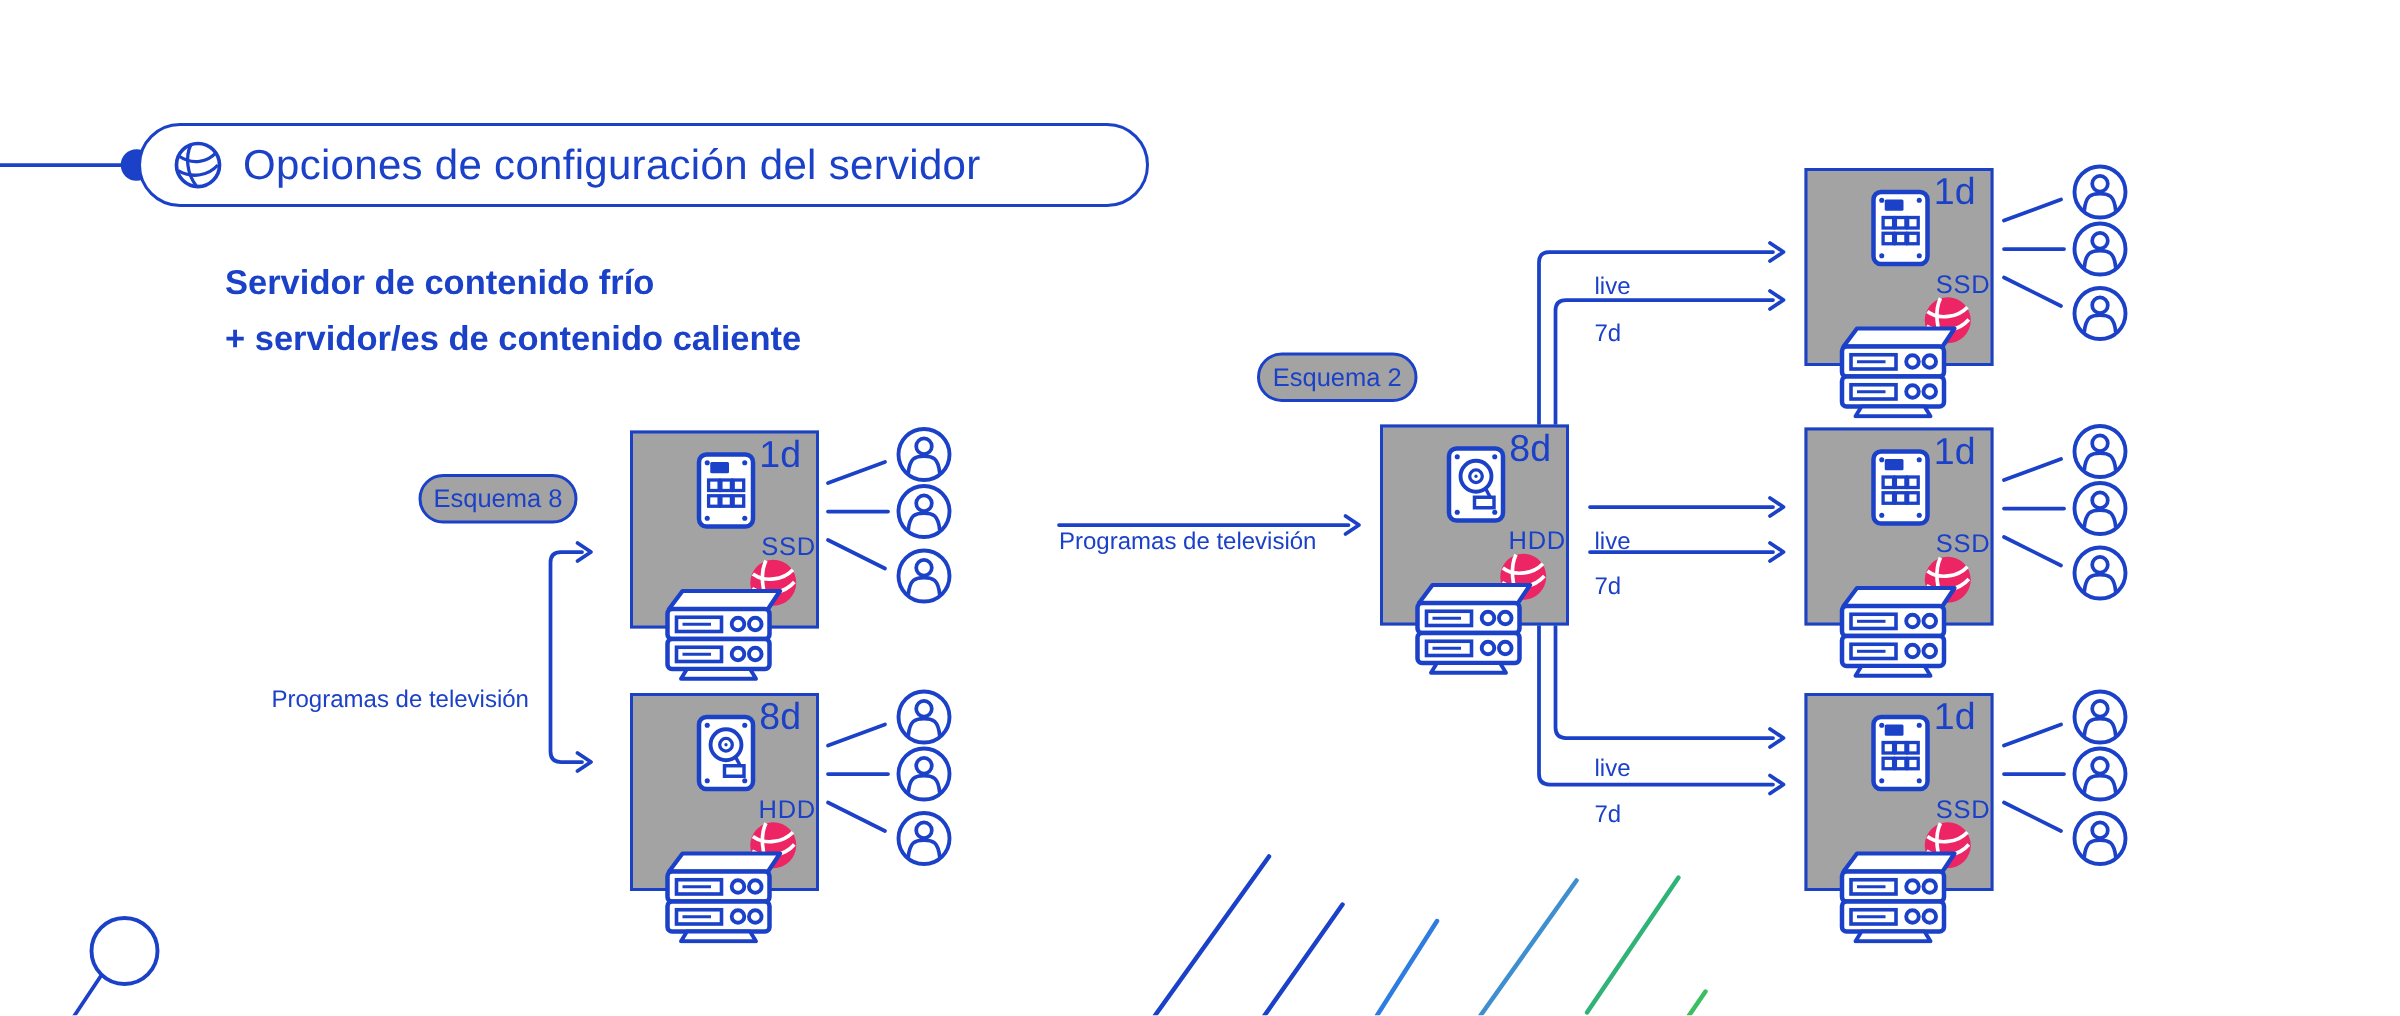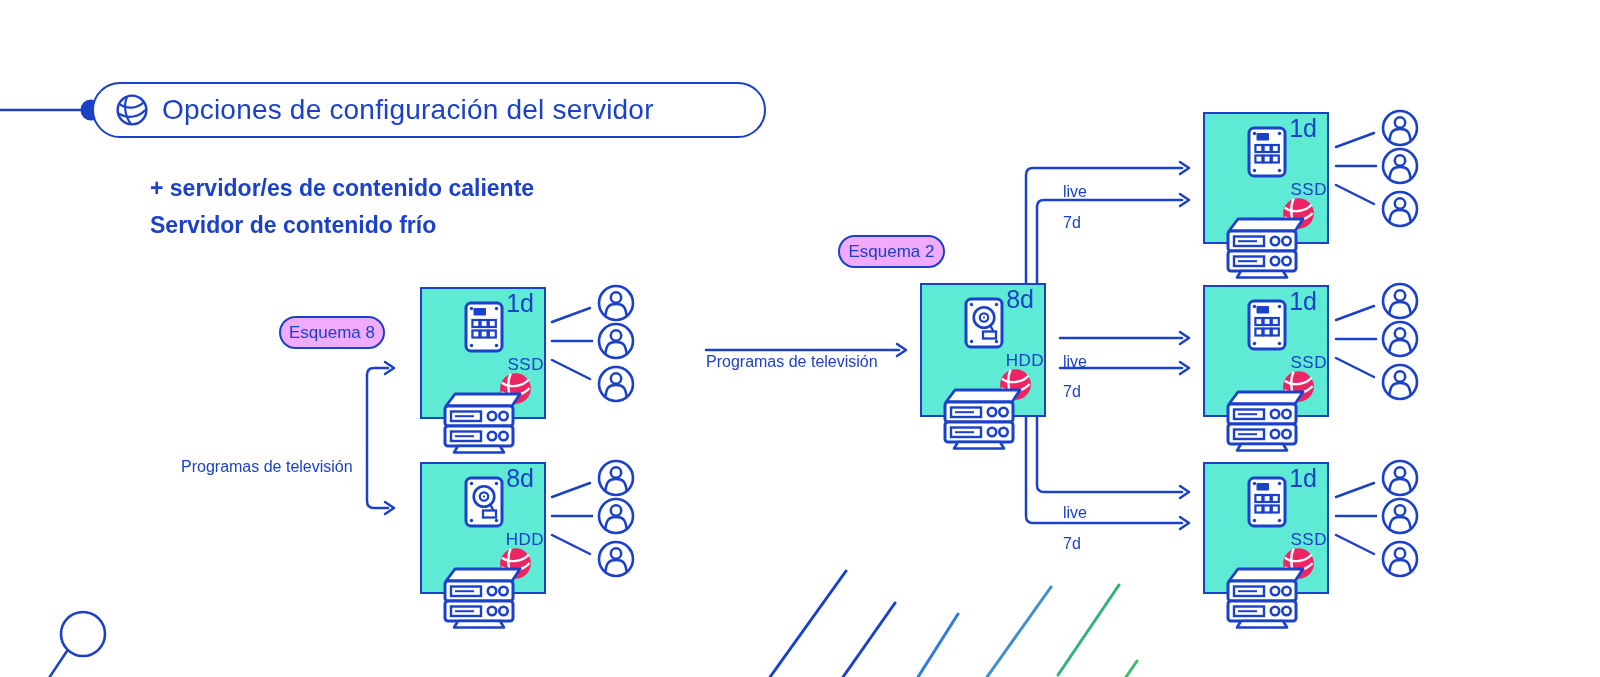--- a/index.html
+++ b/index.html
@@ -9,26 +9,26 @@
   .conn{position:absolute;left:0;top:0;pointer-events:none;}
   .stroke{stroke:#1B41C8;fill:none;stroke-width:2.5;stroke-linecap:round;stroke-linejoin:round;}
 
   .title-pill{position:absolute;left:92px;top:82px;width:674px;height:56px;border:2.5px solid #1B41C8;
               border-radius:30px;background:#fff;display:flex;align-items:center;padding-left:21px;gap:13px;box-sizing:border-box;}
   .title-pill .t{font-size:28px;font-weight:500;letter-spacing:.2px;white-space:nowrap;}
   .globe{width:34px;height:34px;flex:0 0 auto;}
 
   .subtitle{position:absolute;left:150px;top:170px;font-size:23px;font-weight:700;line-height:37px;}
 
-  .badge{position:absolute;height:33px;border:2px solid #1B41C8;border-radius:17px;background:#f0abfc;
+  .badge{position:absolute;height:33px;border:2px solid #1B41C8;border-radius:17px;background:#a3a3a3;
          display:flex;align-items:center;justify-content:center;font-size:17px;font-weight:500;box-sizing:border-box;}
 
   .lbl{position:absolute;font-size:16px;white-space:nowrap;margin-top:35px;}
 
-  .server-box{position:absolute;width:126px;height:132px;border:2.5px solid #1B41C8;background:#5eead4;box-sizing:border-box;}
+  .server-box{position:absolute;width:126px;height:132px;border:2.5px solid #1B41C8;background:#a3a3a3;box-sizing:border-box;}
   .retention{position:absolute;top:0px;right:10px;font-size:25px;font-weight:500;}
   .drive-icon{position:absolute;left:42px;top:12px;width:40px;height:52px;}
   .storage{position:absolute;top:66px;left:0;width:100%;text-align:right;font-size:17px;letter-spacing:.5px;}
   .ball-icon{position:absolute;right:12px;top:83px;width:33px;height:33px;}
   .rack-icon{position:absolute;left:19px;top:101px;width:84px;height:64px;}
 
   .user-icon{position:absolute;width:40px;height:40px;}
 </style>
 </head>
 <body>
@@ -170,22 +170,22 @@
   </svg>
 
   <div class="title-pill">
     <svg class="globe">
         <use href="#sym-globe"></use>
       </svg>
     <span class="t">Opciones de configuración del servidor</span>
   </div>
 
   <div class="subtitle">
+    <div>Servidor de contenido frío</div>
     <div>+ servidor/es de contenido caliente</div>
-    <div>Servidor de contenido frío</div>
   </div>
 
   <div class="badge" style="left:279px;top:316px;width:106px;">Esquema 8</div>
   <div class="lbl" style="left:181px;top:423px;">Programas de televisión</div>
 
   <div class="server-box" style="left:420px;top:287px;">
     <span class="retention">1d</span>
     <svg class="drive-icon">
         <use href="#sym-ssd"></use>
       </svg>

